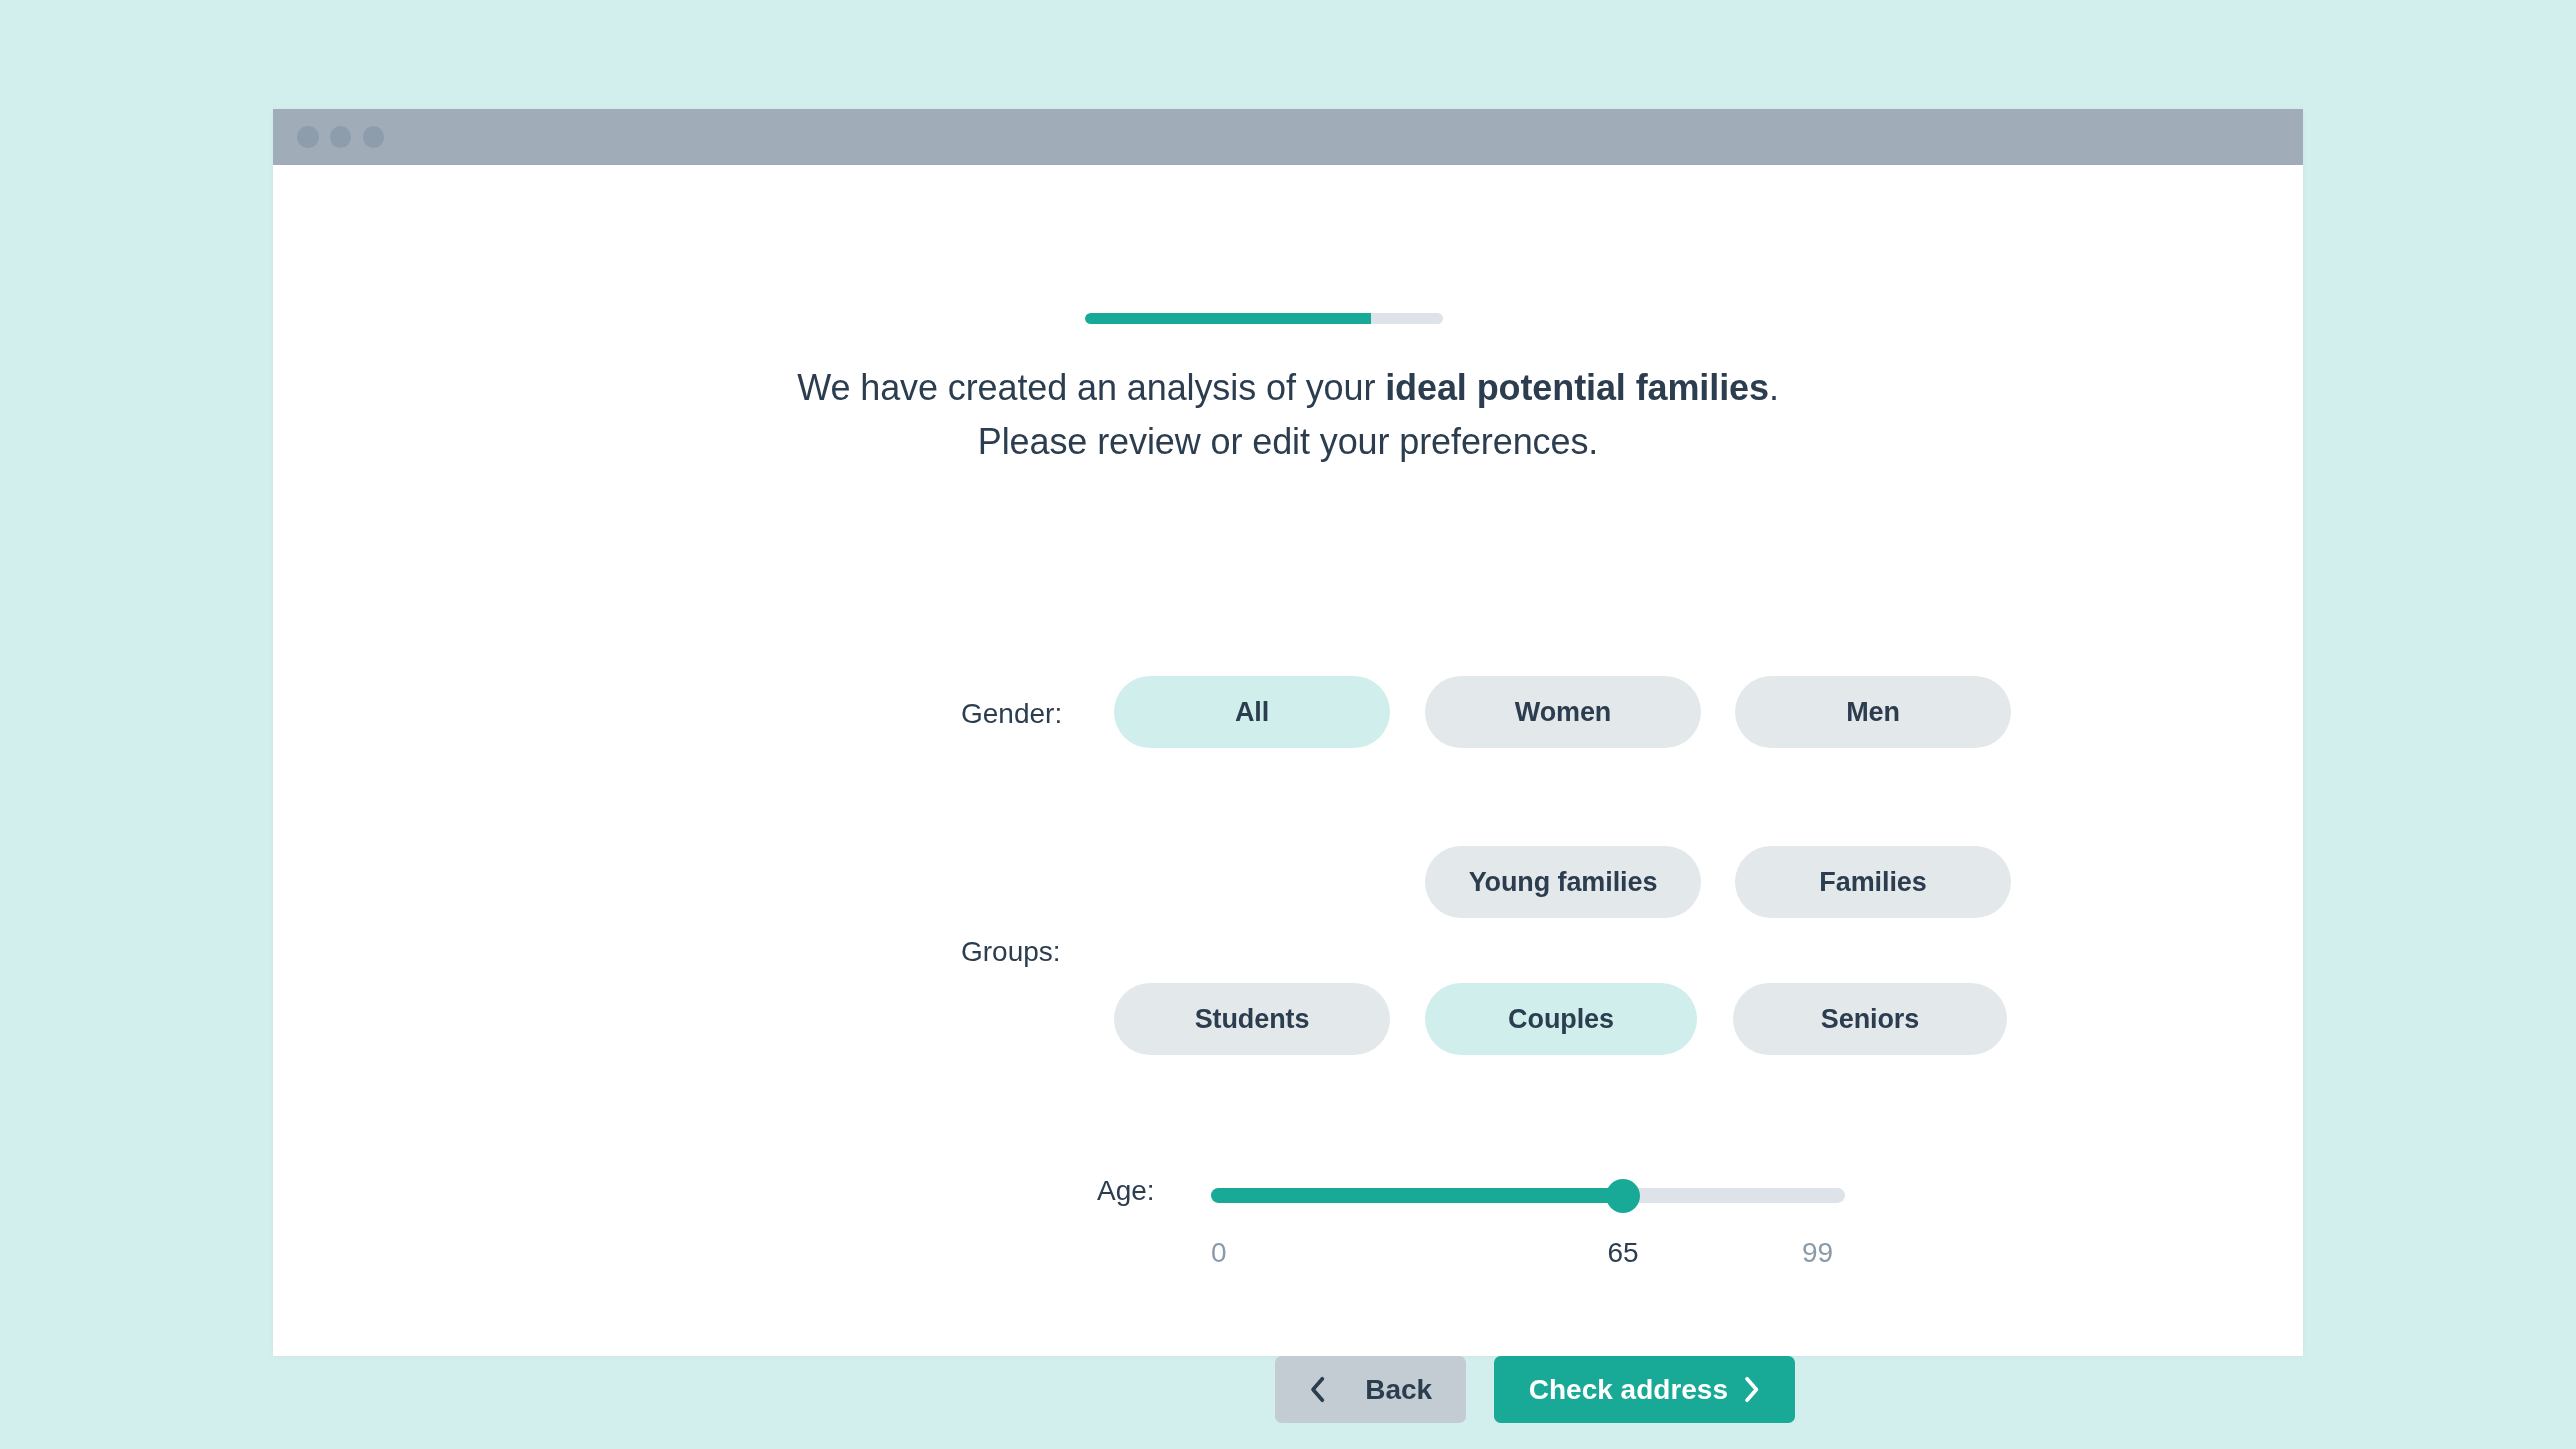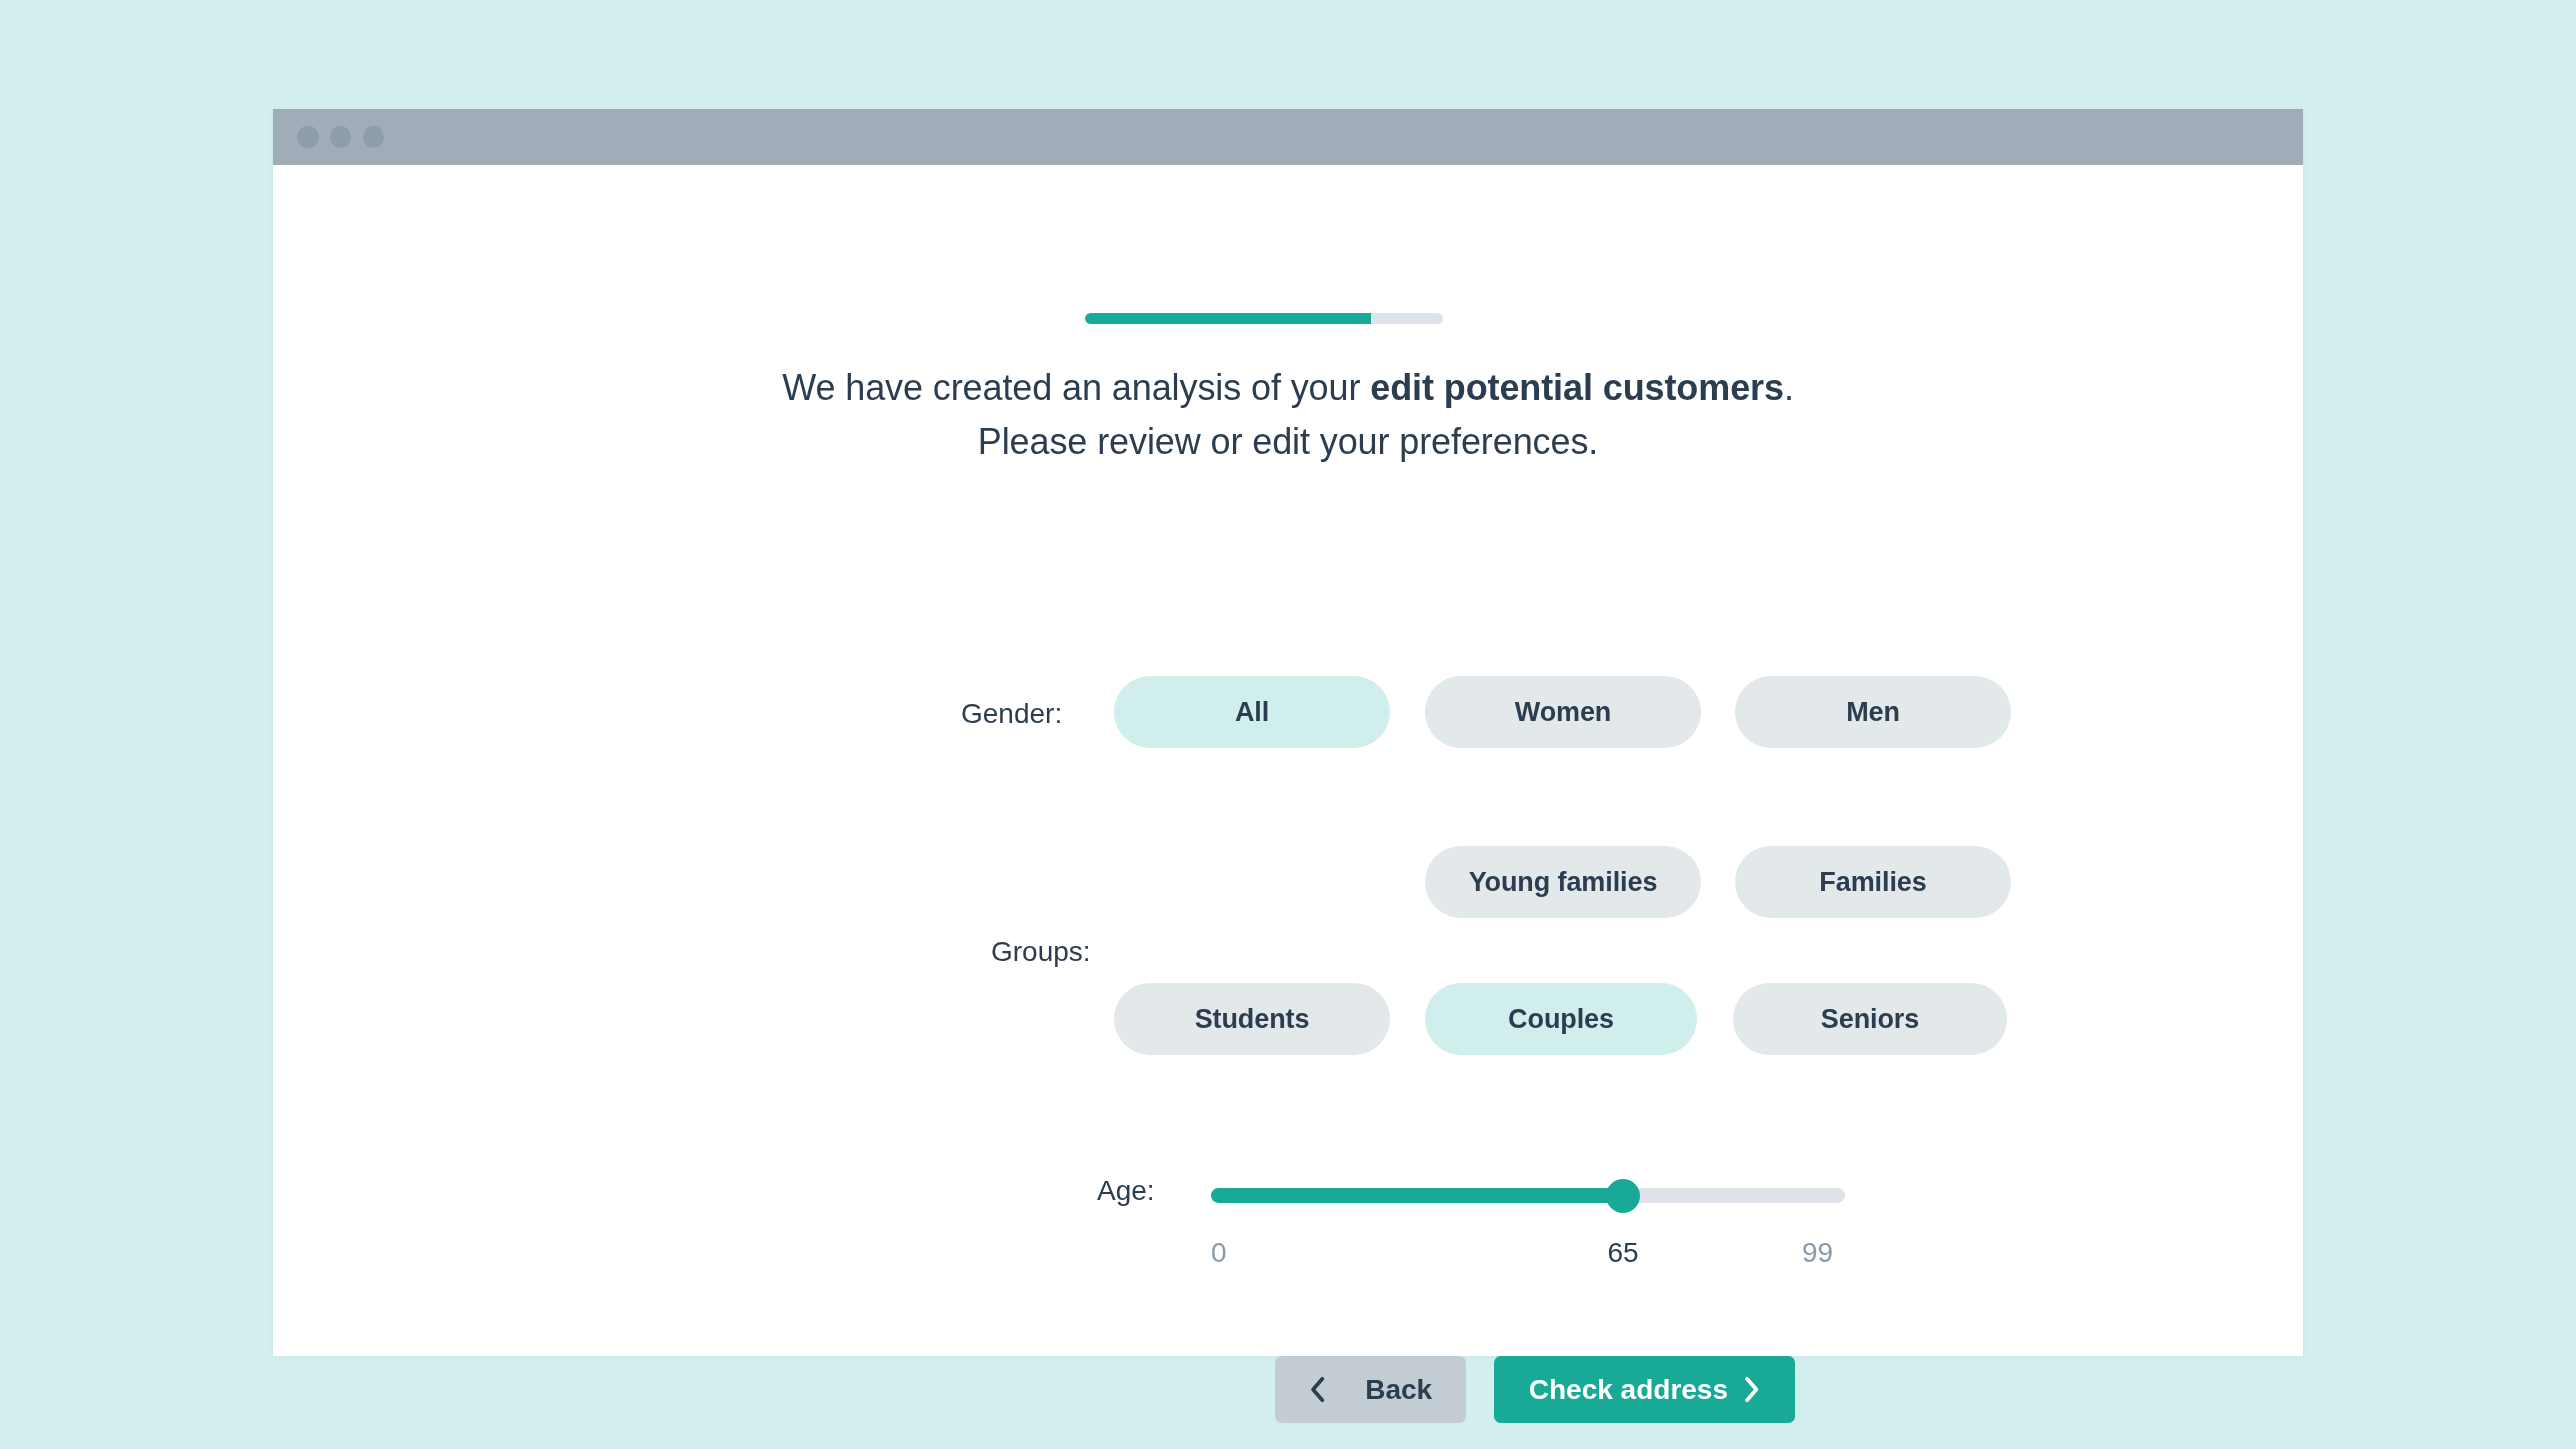--- a/index.html
+++ b/index.html
@@ -112,21 +112,21 @@
   }
   .pill.selected { background: #d0eeec; }
 
   
   #label-gender { left: 688px; top: 533px; }
   #pill-gender-0 { left: 841px; top: 511px; width: 276px; }
   #pill-gender-1 { left: 1152px; top: 511px; width: 276px; }
   #pill-gender-2 { left: 1462px; top: 511px; width: 276px; }
 
   
-  #label-groups { left: 688px; top: 771px; margin-left: 30px; }
+  #label-groups { left: 688px; top: 771px; }
   #pill-group-0 { left: 841px; top: 681px; width: 276px; }
   #pill-group-1 { left: 1152px; top: 681px; width: 276px; }
   #pill-group-2 { left: 1462px; top: 681px; width: 276px; }
   #pill-group-3 { left: 841px; top: 818px; width: 276px; }
   #pill-group-4 { left: 1152px; top: 818px; width: 272px; }
   #pill-group-5 { left: 1460px; top: 818px; width: 274px; }
 
   
   #label-age {
     left: 824px;
@@ -241,21 +241,21 @@
     <span class="dot"></span>
   </div>
 
   <div class="content">
 
     <div class="progress-wrap">
       <div class="progress-fill" id="progress-fill" style="width: 80%;"></div>
     </div>
 
     <div class="headline">
-      <span>We have created an analysis of your </span><span class="strong">edit potential customers</span><span>.</span>
+      <span>We have created an analysis of your </span><span class="strong">ideal potential families</span><span>.</span>
       <span class="line2">Please review or edit your preferences.</span>
     </div>
 
     <div class="row-label" id="label-gender">Gender:</div>
     <div class="pill selected" id="pill-gender-0">All</div>
     <div class="pill" id="pill-gender-1">Women</div>
     <div class="pill" id="pill-gender-2">Men</div>
 
     <div class="row-label" id="label-groups">Groups:</div>
     <div class="pill" id="pill-group-2">Families</div>

